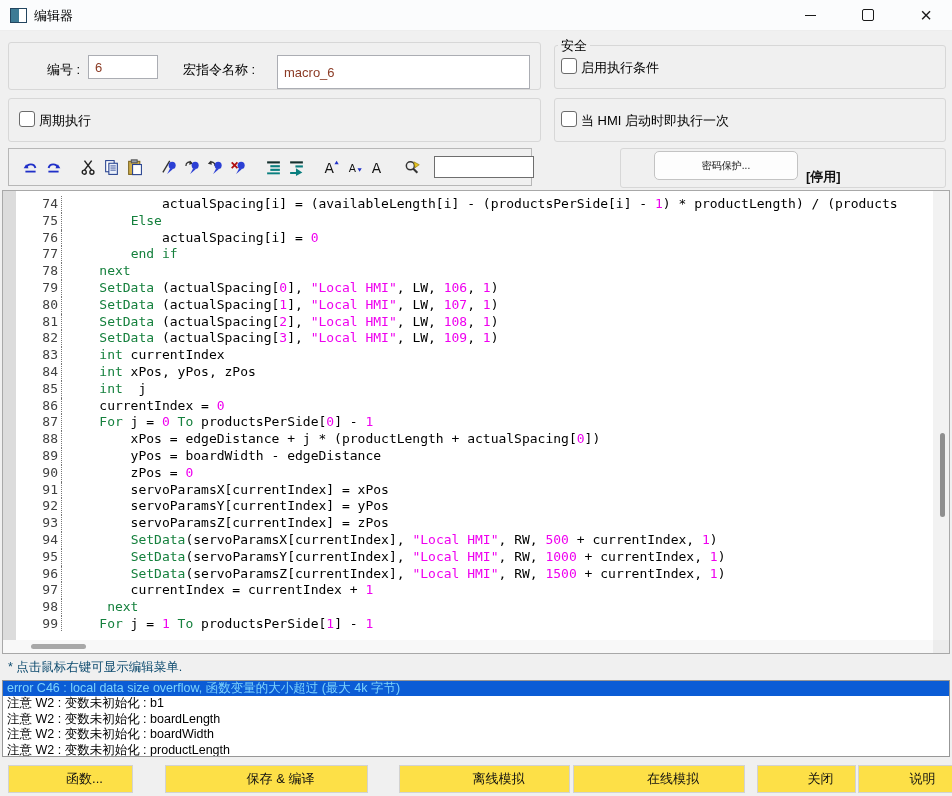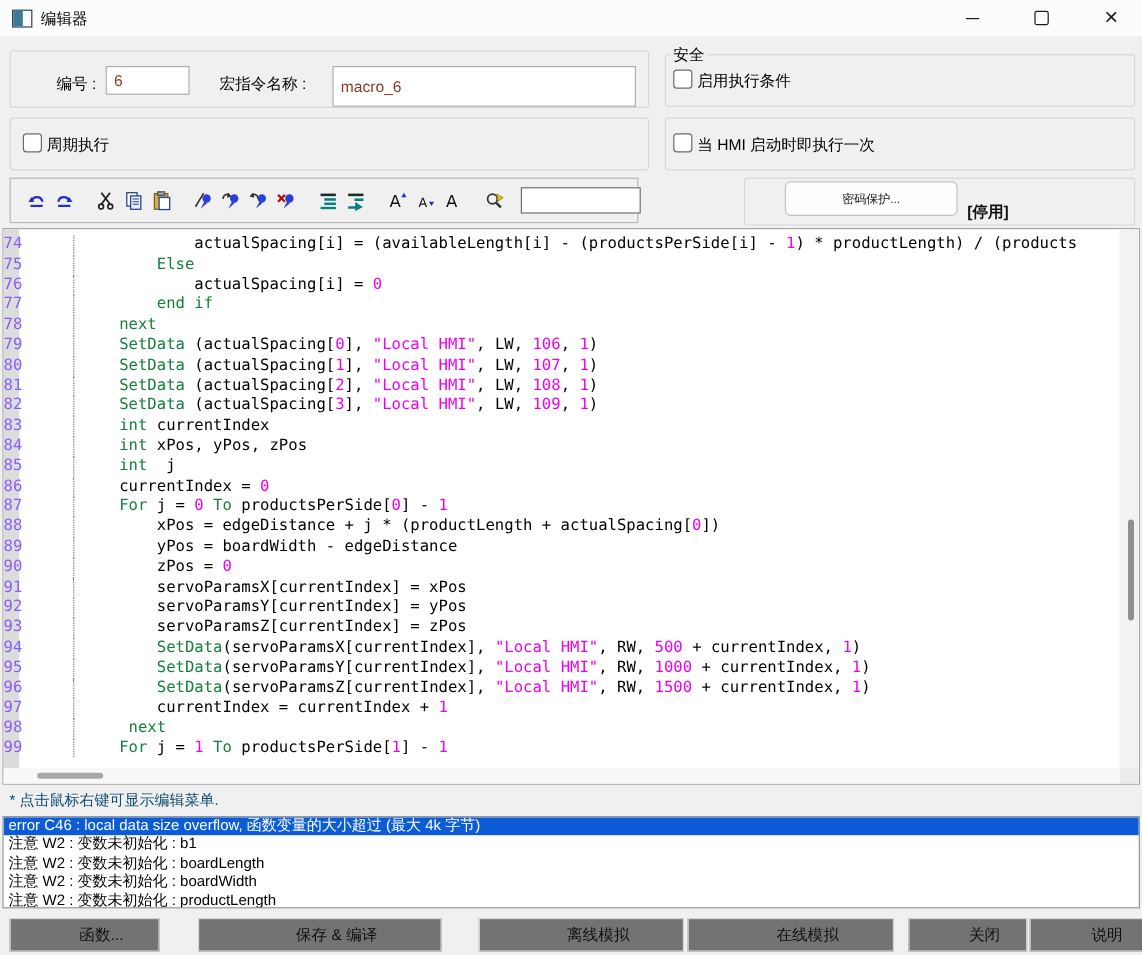--- a/index.html
+++ b/index.html
@@ -46,36 +46,36 @@
   #pwd-btn{position:absolute;left:654px;top:151px;width:142px;height:27px;background:#fdfdfd;
            border:1px solid #c3c3c3;border-radius:5px;font-size:10px;display:flex;align-items:center;justify-content:center;}
   #pwd-status{position:absolute;left:806px;top:168px;font-size:13px;font-weight:bold;}
   
   #editor{position:absolute;left:2px;top:190px;width:948px;height:464px;background:#fff;
           border:1px solid #a8a8a8;box-sizing:border-box;}
   #bm-margin{position:absolute;left:0;top:0;width:13px;height:449px;background:#dcdcdc;}
   #code-lines{position:absolute;left:0;top:5px;width:928px;height:435px;overflow:hidden;
               font-family:"DejaVu Sans Mono",monospace;font-size:13px;}
   .cl{height:16.8px;line-height:16.8px;display:flex;white-space:pre;}
-  .ln{display:inline-block;width:55px;color:#8b5cf6;flex:0 0 55px;}
+  .ln{display:inline-block;width:55px;text-align:right;color:#404040;flex:0 0 55px;}
   .lt{border-left:1px dotted #777;margin-left:3px;padding-left:6px;color:#000;}
   .tok-k{color:#15803d;} .tok-m{color:#ef00ef;} .tok-d{color:#000;}
   #vtrack{position:absolute;right:0;top:0;width:16px;height:449px;background:#f2f2f2;}
   #vthumb{position:absolute;left:7px;top:242px;width:5px;height:84px;background:#8f8f8f;border-radius:3px;}
   #hscroll{position:absolute;left:0;bottom:0;height:13px;width:930px;background:#f8f8f8;}
   #hthumb{position:absolute;left:28px;top:4px;width:55px;height:5px;background:#a8a8a8;border-radius:3px;}
   #sb-corner{position:absolute;right:0;bottom:0;width:16px;height:13px;background:#ececec;}
   
   #status-note{position:absolute;left:8px;top:659px;font-size:12.5px;color:#0c4a6e;}
   #error-list{position:absolute;left:2px;top:680px;width:948px;height:77px;background:#fff;
               border:1px solid #979797;box-sizing:border-box;overflow:hidden;font-size:12.5px;}
   .erow{height:15.4px;line-height:15.4px;padding-left:4px;white-space:nowrap;color:#000000;}
-  .erow.sel{background:#0b5cd5;color:#ffffff;}
-  
-  .fbtn{position:absolute;top:765px;height:28px;background:#737373;border:1px solid #d2d2d2;border-radius:0;
+  .erow.sel{background:#0b5cd5;color:#7dd3fc;}
+  
+  .fbtn{position:absolute;top:765px;height:28px;background:#fde047;border:1px solid #d2d2d2;border-radius:0;
         font-size:13px;display:flex;align-items:center;justify-content:center;box-sizing:border-box;padding-left:28px;}
 </style>
 </head>
 <body>
 
 <div id="win">
 
   <div id="titlebar">
     <span id="app-icon">
         <span class="half"></span>

